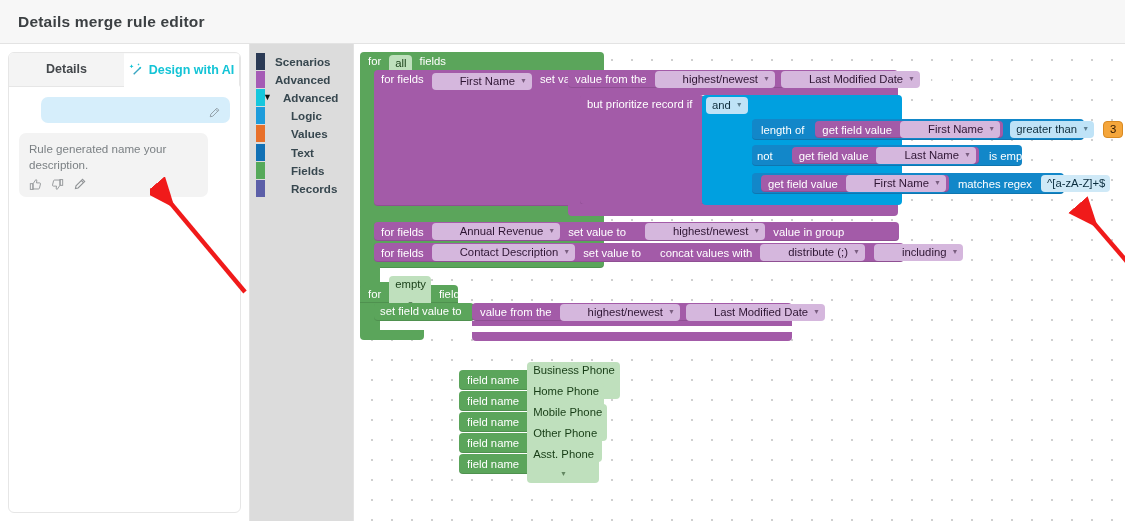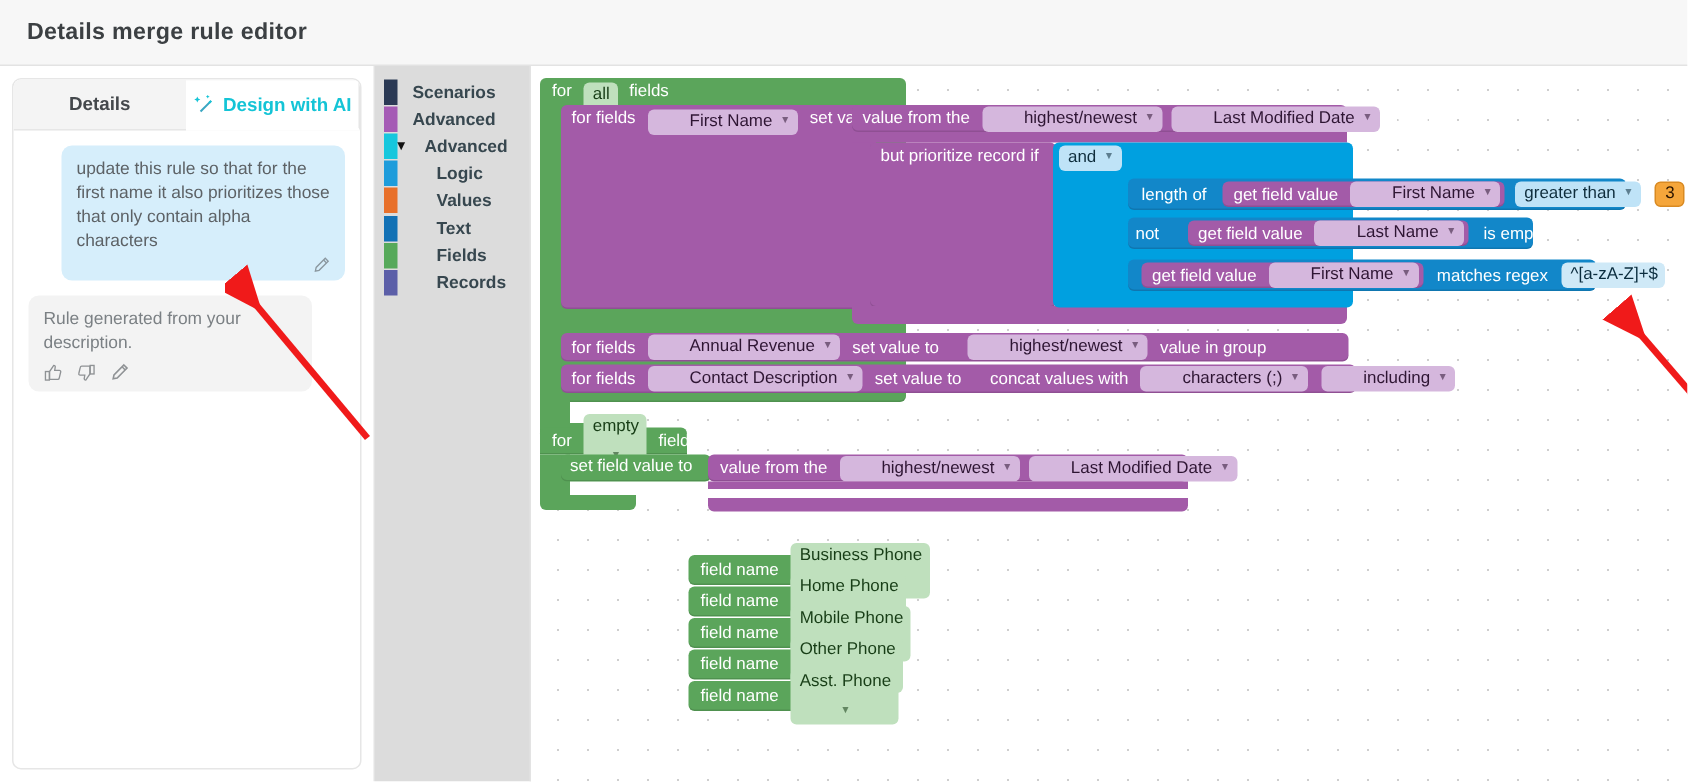--- a/index.html
+++ b/index.html
@@ -219,33 +219,32 @@
               <path d="M12.9 4.3l1.1 1.1-1.6 1.6-1.1-1.1z" fill="#14c4d6"></path>
             </svg>
           </span>
           <span>Design with AI</span>
         </div>
       </div>
 
       <div id="chat-area">
 
         <div id="user-msg">
-          <span>update this rule so that for the first name it also prioritizes those that only contain alpha characters</span>
           <div class="edit-row">
             <span class="pencil">
               <svg width="12" height="12" viewBox="0 0 16 16">
                 <path d="M11.8 1.6l2.6 2.6-8.1 8.1-3.3.7.7-3.3z" fill="none" stroke="#5a5f63" stroke-width="1.2"></path>
                 <path d="M10.3 3.1l2.6 2.6" stroke="#5a5f63" stroke-width="1.2"></path>
               </svg>
             </span>
           </div>
         </div>
 
         <div id="bot-msg">
-          <span>Rule generated from your description.</span>
+          <span>Rule generated name your description.</span>
           <div id="bot-actions">
             <span class="mini-icon">
               <svg width="13" height="13" viewBox="0 0 16 16">
                 <path d="M5 14V7l3.4-5c.9 0 1.4.6 1.2 1.5L9.2 6H13c.8 0 1.3.7 1.1 1.4l-1.2 5c-.1.6-.6 1.1-1.2 1.1H5z" fill="none" stroke="#5a5f63" stroke-width="1.1"></path>
                 <rect x="1.6" y="7" width="3.2" height="7" fill="none" stroke="#5a5f63" stroke-width="1.1"></rect>
               </svg>
             </span>
             <span class="mini-icon">
               <svg width="13" height="13" viewBox="0 0 16 16">
                 <g transform="translate(16,16) rotate(180)">
@@ -422,21 +421,21 @@
 
     <div class="blk" style="left:20px; top:199px; width:530px; height:19px; background:#a35ba8;">
       <span class="blk-label" style="padding-left:7px;">for fields</span>
       <span class="fld fld-purple">
         <span>Contact Description</span>
           <span class="car">▼</span>
       </span>
       <span class="blk-label">set value to</span>
       <span class="blk-label" style="padding-left:14px;">concat values with</span>
       <span class="fld fld-purple">
-        <span>characters (;)</span>
+        <span>distribute (;)</span>
           <span class="car">▼</span>
       </span>
       <span class="fld fld-purple" style="margin-left:6px;">
         <span>including</span>
           <span class="car">▼</span>
       </span>
       <span class="blk-label">master</span>
     </div>
 
     <div class="blk" style="left:6px; top:241px; width:98px; height:18px; background:#5ba55b; border-radius:4px 4px 0 0; padding-top:0;">

